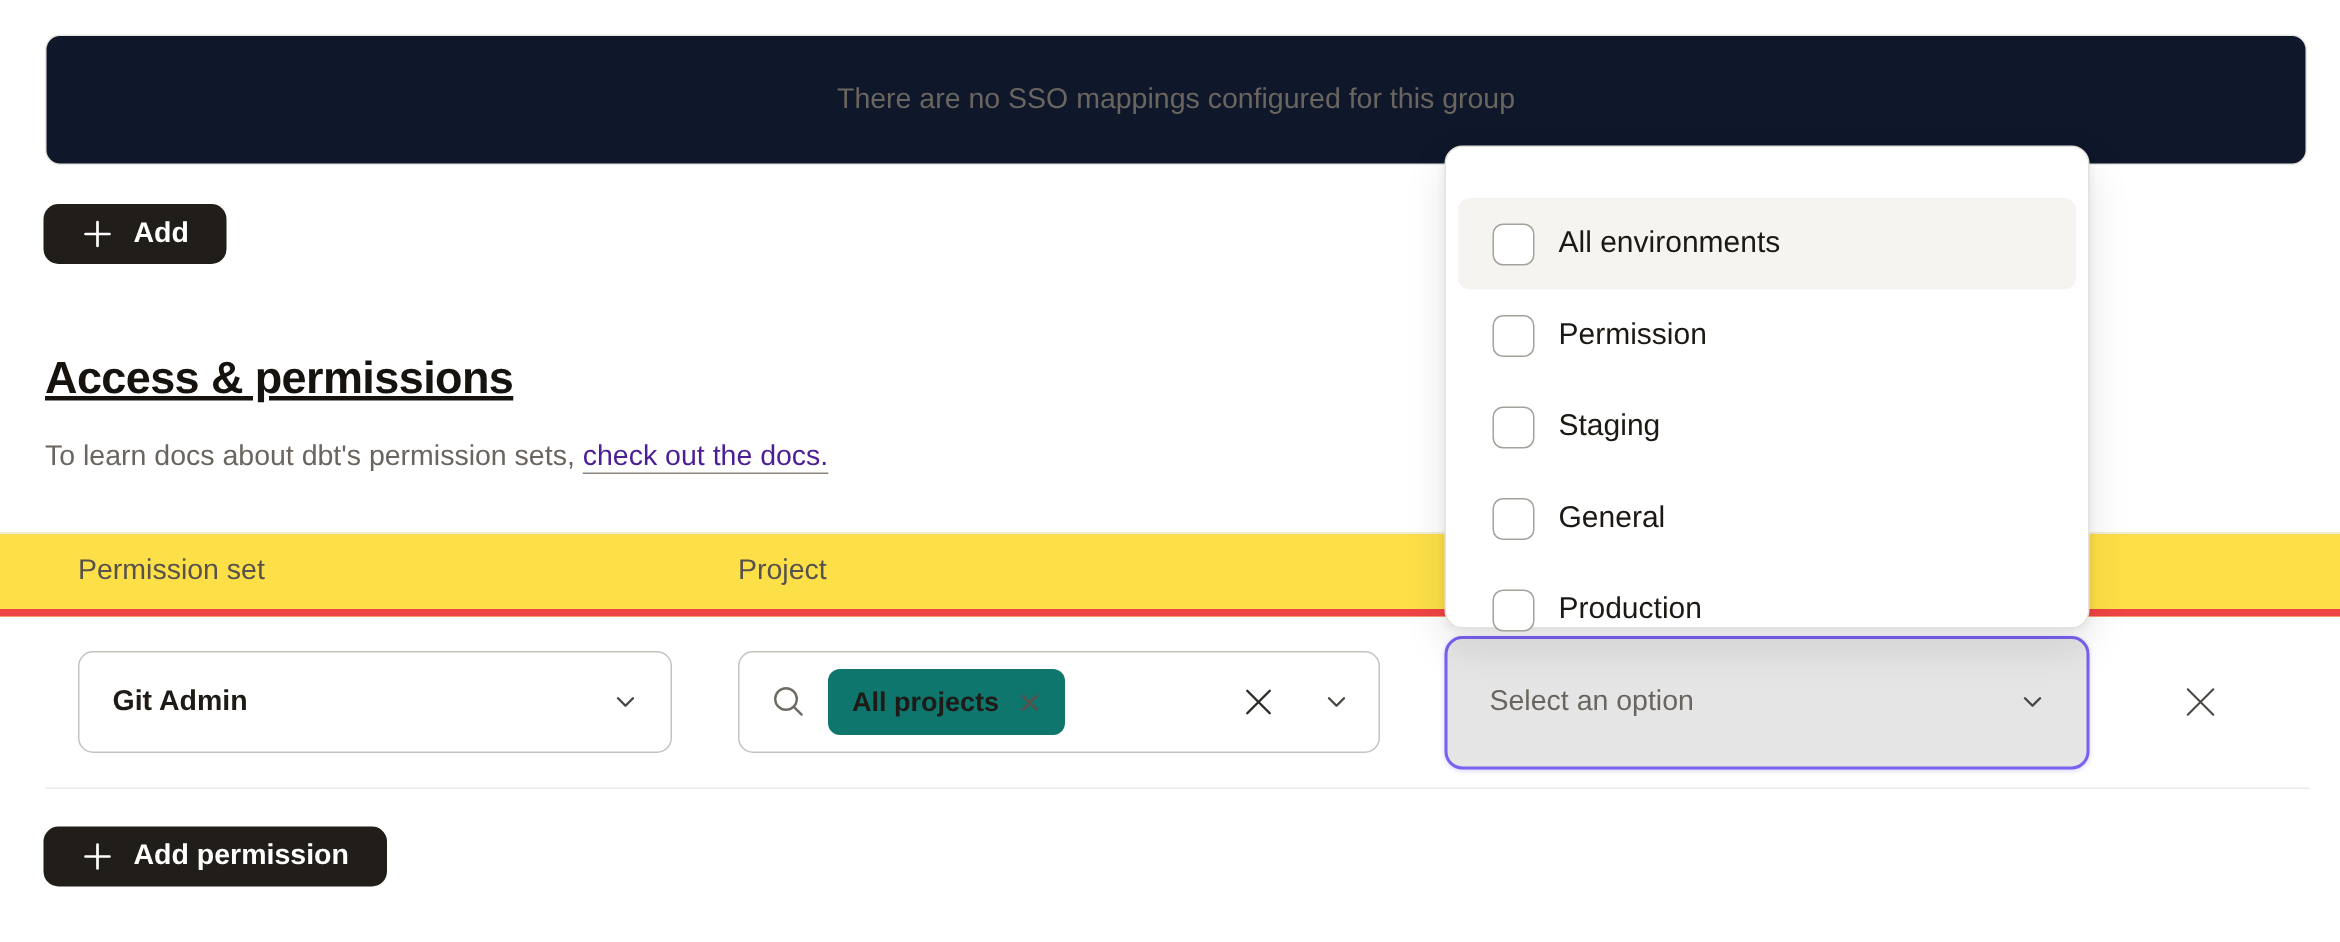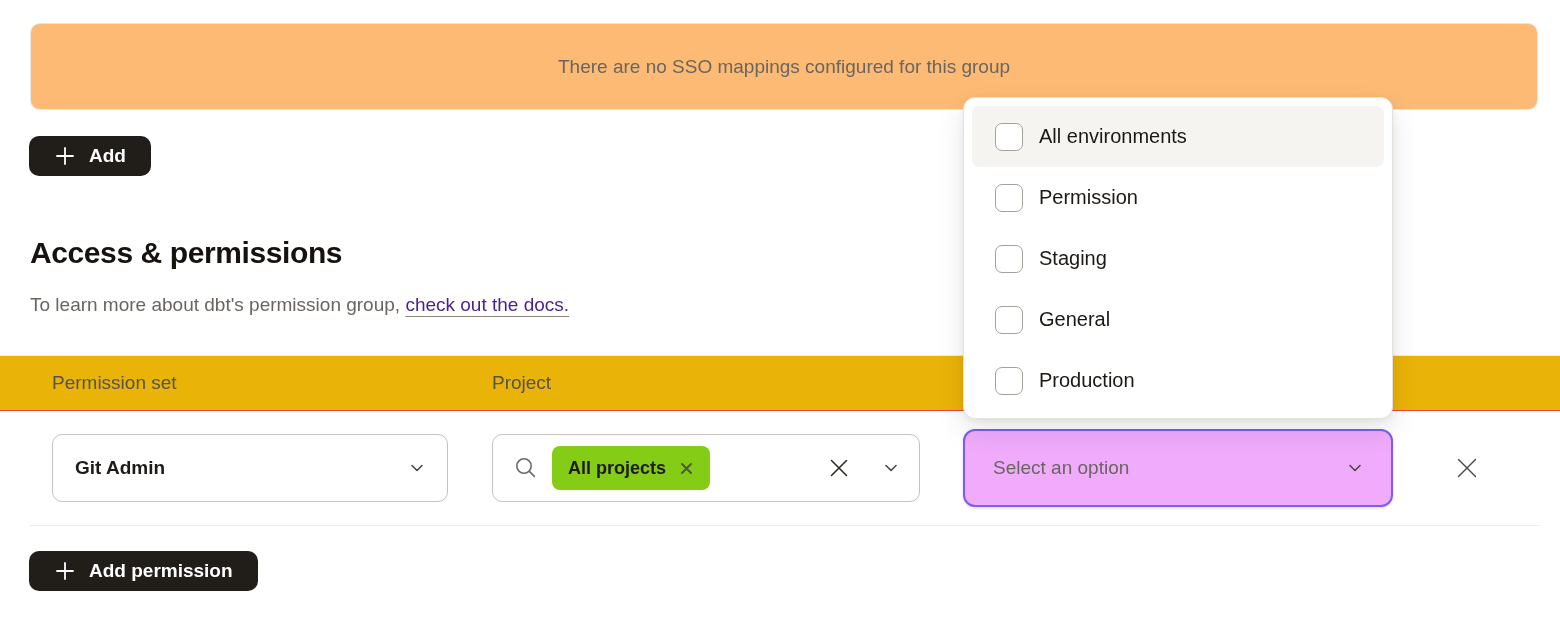--- a/index.html
+++ b/index.html
@@ -9,56 +9,56 @@
     background:#ffffff;
     font-family:"Liberation Sans", sans-serif;
     color:#16120e;
     overflow:hidden;
   }
   svg { display:block; }
 
   
   .sso-box {
     position:absolute; left:30px; top:23px; width:1508px; height:87px;
-    border:1px solid #e8e7e4; border-radius:10px; background:#fdba74;
+    border:1px solid #e8e7e4; border-radius:10px; background:#0f172a;
     display:flex; align-items:center; justify-content:center;
   }
   .sso-box .msg { font-size:19px; color:#6a655f; }
 
   
   .dark-btn {
     position:absolute; height:40px; padding:0 25px;
     background:#211d19; color:#ffffff;
     border:none; border-radius:10px;
     display:inline-flex; align-items:center; gap:13px;
     font-family:"Liberation Sans", sans-serif;
     font-size:19px; font-weight:700; cursor:pointer;
   }
   .add-btn { left:29px; top:136px; }
   .add-permission-btn { left:29px; top:551px; }
 
   
   .section-title {
     position:absolute; left:30px; top:236px;
-    font-size:30px; font-weight:700; letter-spacing:-0.4px; color:#16120e;
+    font-size:30px; font-weight:700; letter-spacing:-0.4px; color:#16120e;text-decoration:underline;
   }
   .section-desc {
     position:absolute; left:30px; top:294px;
     font-size:19px; color:#6a655f;
   }
   .docs-link {
     color:#4c1d95; font-weight:400; text-decoration:underline;
     text-decoration-color:#8b867f; text-underline-offset:5px; cursor:pointer;
   }
 
   
   .perm-table { position:absolute; left:0; top:355px; width:1560px; }
   .thead {
-    height:56px; background:#eab308;
-    border-top:1px solid #ececea; border-bottom:1px solid #ef4444;
+    height:56px; background:#fde047;
+    border-top:1px solid #ececea; border-bottom:5px solid #ef4444;
     display:grid; grid-template-columns:470px 471px 473px 1fr; align-items:center;
   }
   .th { font-size:19px; font-weight:500; color:#57534c; }
   .th.c1 { padding-left:52px; }
   .th.c2 { padding-left:22px; }
   .trow {
     height:114px;
     display:grid; grid-template-columns:470px 471px 473px 1fr; align-items:center;
   }
   .row-divider {
@@ -72,32 +72,32 @@
     border:1px solid #c6c3be; border-radius:10px;
     display:flex; align-items:center; cursor:pointer;
   }
   .permission-field { width:396px; margin-left:52px; padding:0 20px 0 22px;justify-content:center; }
   .permission-field .value { font-size:19px; font-weight:700; color:#1e1a15; }
   .permission-field .chev { margin-left:auto; }
 
   .project-field { width:428px; margin-left:22px; padding:0 18px 0 20px; }
   .tag {
     margin-left:13px; height:44px; padding:0 16px;
-    background:#84cc16; border-radius:8px;
+    background:#0f766e; border-radius:8px;
     display:inline-flex; align-items:center; gap:13px;
   }
   .tag .tag-label { font-size:18px; font-weight:700; color:#1e1a15; }
   .proj-right { margin-left:auto; display:flex; align-items:center; gap:30px; }
 
   .environment-field {
-    width:430px; margin-left:22px; height:78px;
+    width:430px; margin-left:22px; height:89px;
     border:2px solid #7a5ff0; border-radius:12px;
     box-shadow:0 1px 3px rgba(122,95,240,0.25);
     padding:0 26px 0 28px;
-    display:flex; align-items:center; background:#f0abfc; cursor:pointer;
+    display:flex; align-items:center; background:#e5e5e5; cursor:pointer;
   }
   .environment-field .placeholder { font-size:19px; color:#6a655f; }
   .environment-field .chev { margin-left:auto; }
 
   .row-delete {
     margin-left:39px; width:28px; height:28px;
     display:flex; align-items:center; justify-content:center;
     background:none; border:none; cursor:pointer; padding:0;
   }
 
@@ -106,21 +106,21 @@
     position:absolute; left:963px; top:97px; width:430px; height:322px;
     background:#fff; border:1px solid #e5e2de; border-radius:12px;
     box-shadow:0 12px 28px rgba(25,20,15,0.10), 0 2px 6px rgba(25,20,15,0.06);
     padding:8px; z-index:20;
   }
   .env-option {
     height:61px; border-radius:8px;
     display:flex; align-items:center; gap:16px;
     padding-left:23px; cursor:pointer;
   }
-  .env-option.highlighted { background:#f5f4f1; }
+  .env-option.highlighted { background:#f5f4f1;margin-top:26px; }
   .env-option .label { font-size:20px; color:#1c1813; }
   .checkbox {
     width:28px; height:28px; flex:0 0 28px;
     border:1px solid #a5a19b; border-radius:7px; background:#fff;
   }
 </style>
 </head>
 <body>
 
 <div class="sso-box">
@@ -130,21 +130,21 @@
 <button class="dark-btn add-btn">
   <span>
     <svg width="22" height="22" viewBox="0 0 22 22">
         <path d="M11 3v16M3 11h16" stroke="#ffffff" stroke-width="1.8" stroke-linecap="round"></path>
       </svg>
   </span>
   <span>Add</span>
 </button>
 
 <h1 class="section-title">Access &amp; permissions</h1>
-<p class="section-desc"><span>To learn more about dbt's permission group, </span><a class="docs-link">check out the docs.</a></p>
+<p class="section-desc"><span>To learn docs about dbt's permission sets, </span><a class="docs-link">check out the docs.</a></p>
 
 <div class="perm-table">
   <div class="thead">
     <div class="th c1">Permission set</div>
     <div class="th c2">Project</div>
     <div class="th c3"></div>
     <div class="th c4"></div>
   </div>
 
   <div class="trow">

